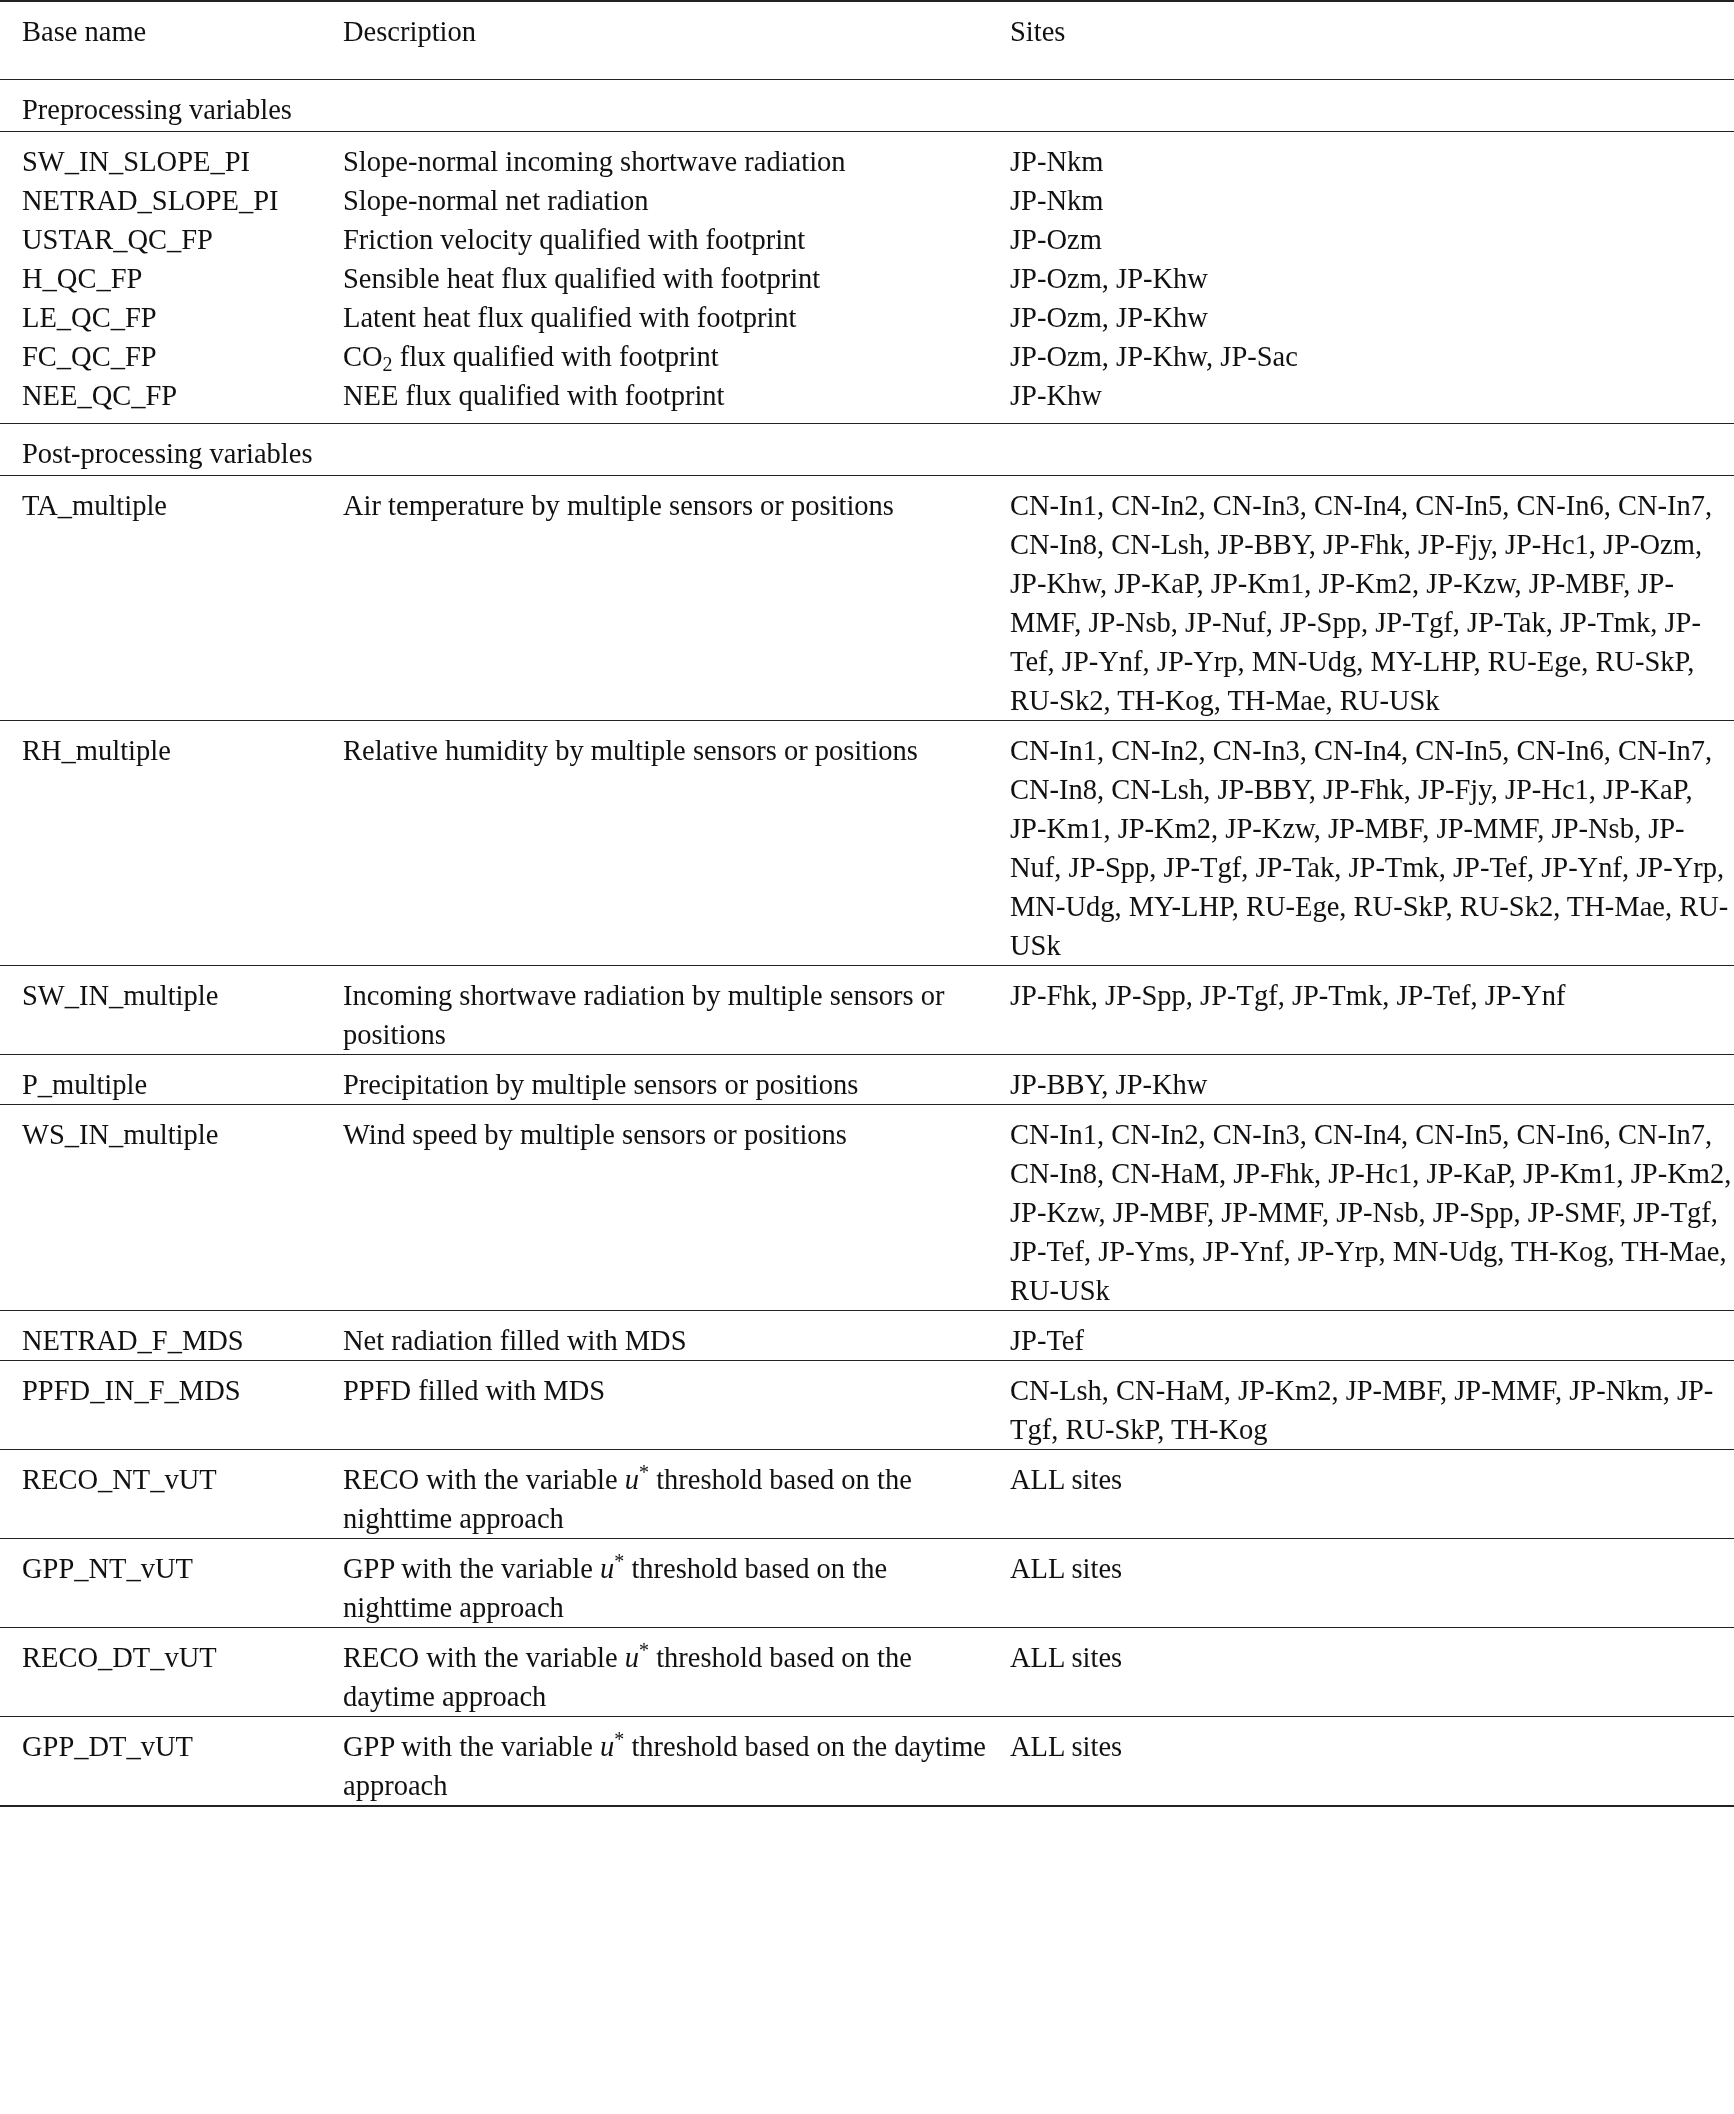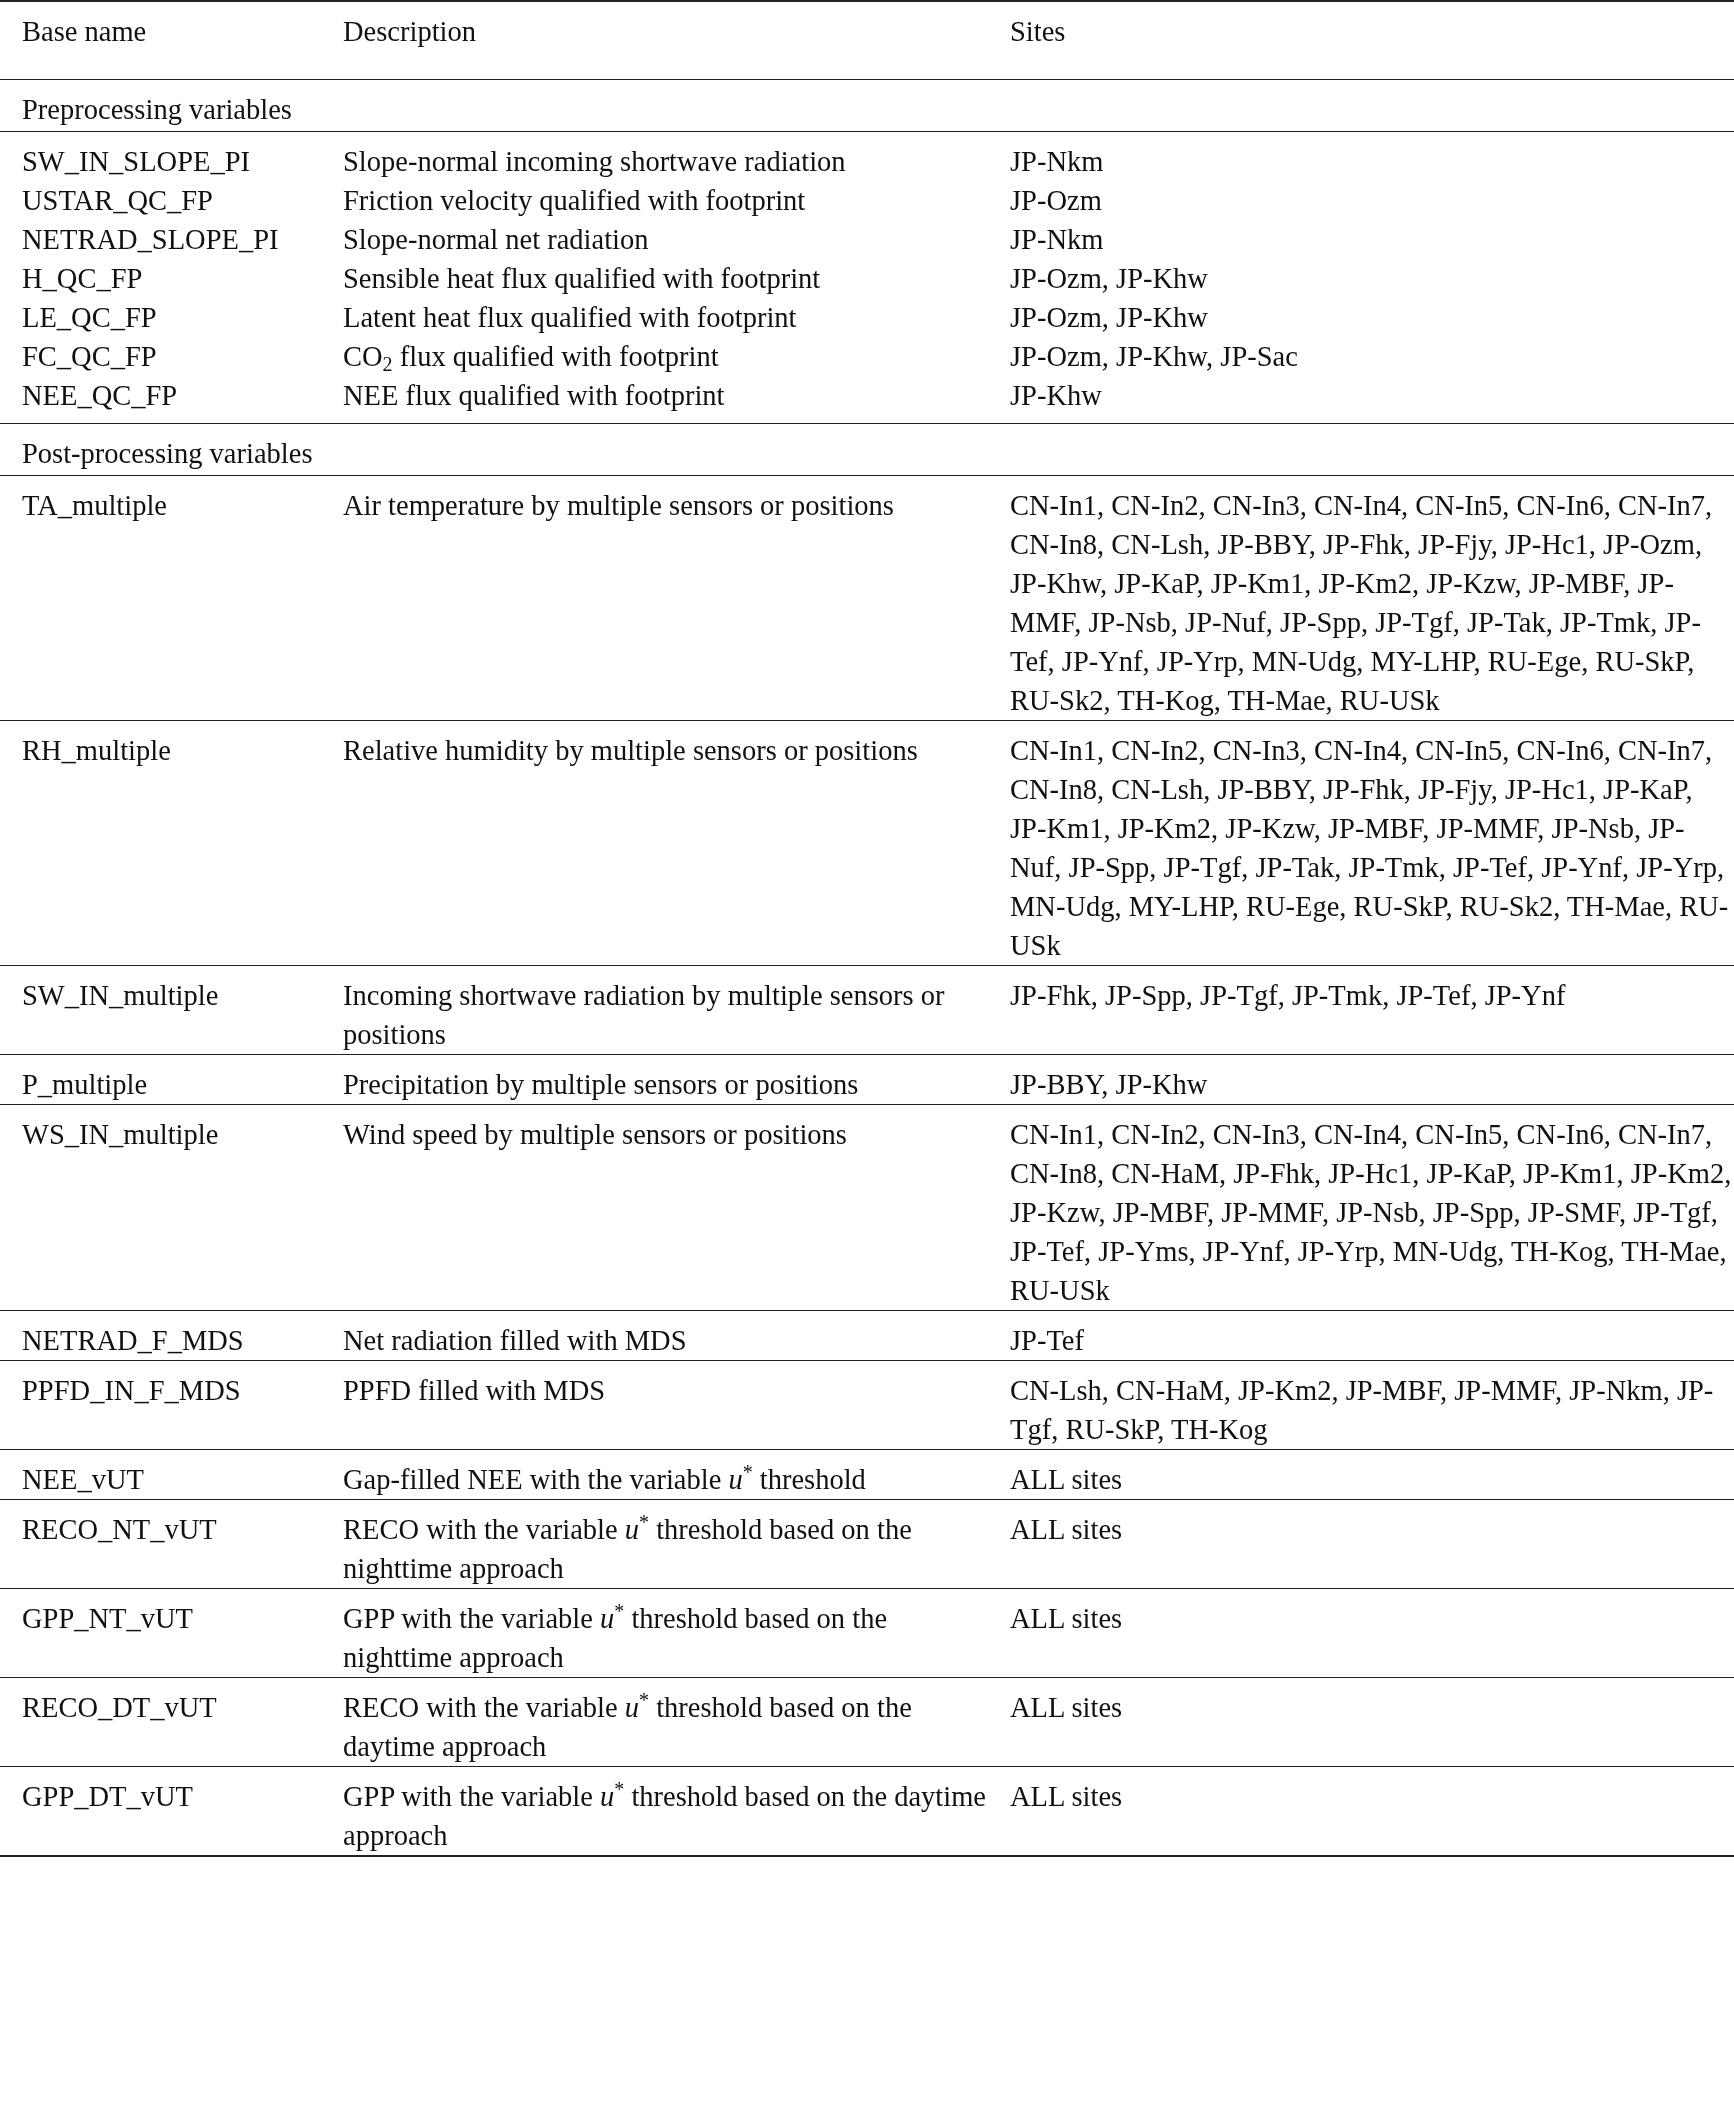--- a/index.html
+++ b/index.html
@@ -42,28 +42,28 @@
     <tr class="section">
       <td colspan="3">Preprocessing variables</td>
     </tr>
 
     <tr class="pre first">
       <td>SW_IN_SLOPE_PI</td>
       <td class="desc">Slope-normal incoming shortwave radiation</td>
       <td class="sites">JP-Nkm</td>
     </tr>
     <tr class="pre">
+      <td>NETRAD_SLOPE_PI</td>
+      <td class="desc">Slope-normal net radiation</td>
+      <td class="sites">JP-Nkm</td>
+    </tr>
+    <tr class="pre">
       <td>USTAR_QC_FP</td>
       <td class="desc">Friction velocity qualified with footprint</td>
       <td class="sites">JP-Ozm</td>
-    </tr>
-    <tr class="pre">
-      <td>NETRAD_SLOPE_PI</td>
-      <td class="desc">Slope-normal net radiation</td>
-      <td class="sites">JP-Nkm</td>
     </tr>
     <tr class="pre">
       <td>H_QC_FP</td>
       <td class="desc">Sensible heat flux qualified with footprint</td>
       <td class="sites">JP-Ozm, JP-Khw</td>
     </tr>
     <tr class="pre">
       <td>LE_QC_FP</td>
       <td class="desc">Latent heat flux qualified with footprint</td>
       <td class="sites">JP-Ozm, JP-Khw</td>
@@ -112,25 +112,20 @@
       <td>NETRAD_F_MDS</td>
       <td class="desc">Net radiation filled with MDS</td>
       <td class="sites">JP-Tef</td>
     </tr>
     <tr class="post">
       <td>PPFD_IN_F_MDS</td>
       <td class="desc">PPFD filled with MDS</td>
       <td class="sites">CN-Lsh, CN-HaM, JP-Km2, JP-MBF, JP-MMF, JP-Nkm, JP-Tgf, RU-SkP, TH-Kog</td>
     </tr>
     <tr class="post">
-      <td>NEE_vUT</td>
-      <td class="desc"><span>Gap-filled NEE with the variable </span><i class="u">u</i><sup>*</sup><span> threshold</span></td>
-      <td class="sites">ALL sites</td>
-    </tr>
-    <tr class="post">
       <td>RECO_NT_vUT</td>
       <td class="desc"><span>RECO with the variable </span><i class="u">u</i><sup>*</sup><span> threshold based on the nighttime approach</span></td>
       <td class="sites">ALL sites</td>
     </tr>
     <tr class="post">
       <td>GPP_NT_vUT</td>
       <td class="desc"><span>GPP with the variable </span><i class="u">u</i><sup>*</sup><span> threshold based on the nighttime approach</span></td>
       <td class="sites">ALL sites</td>
     </tr>
     <tr class="post">

